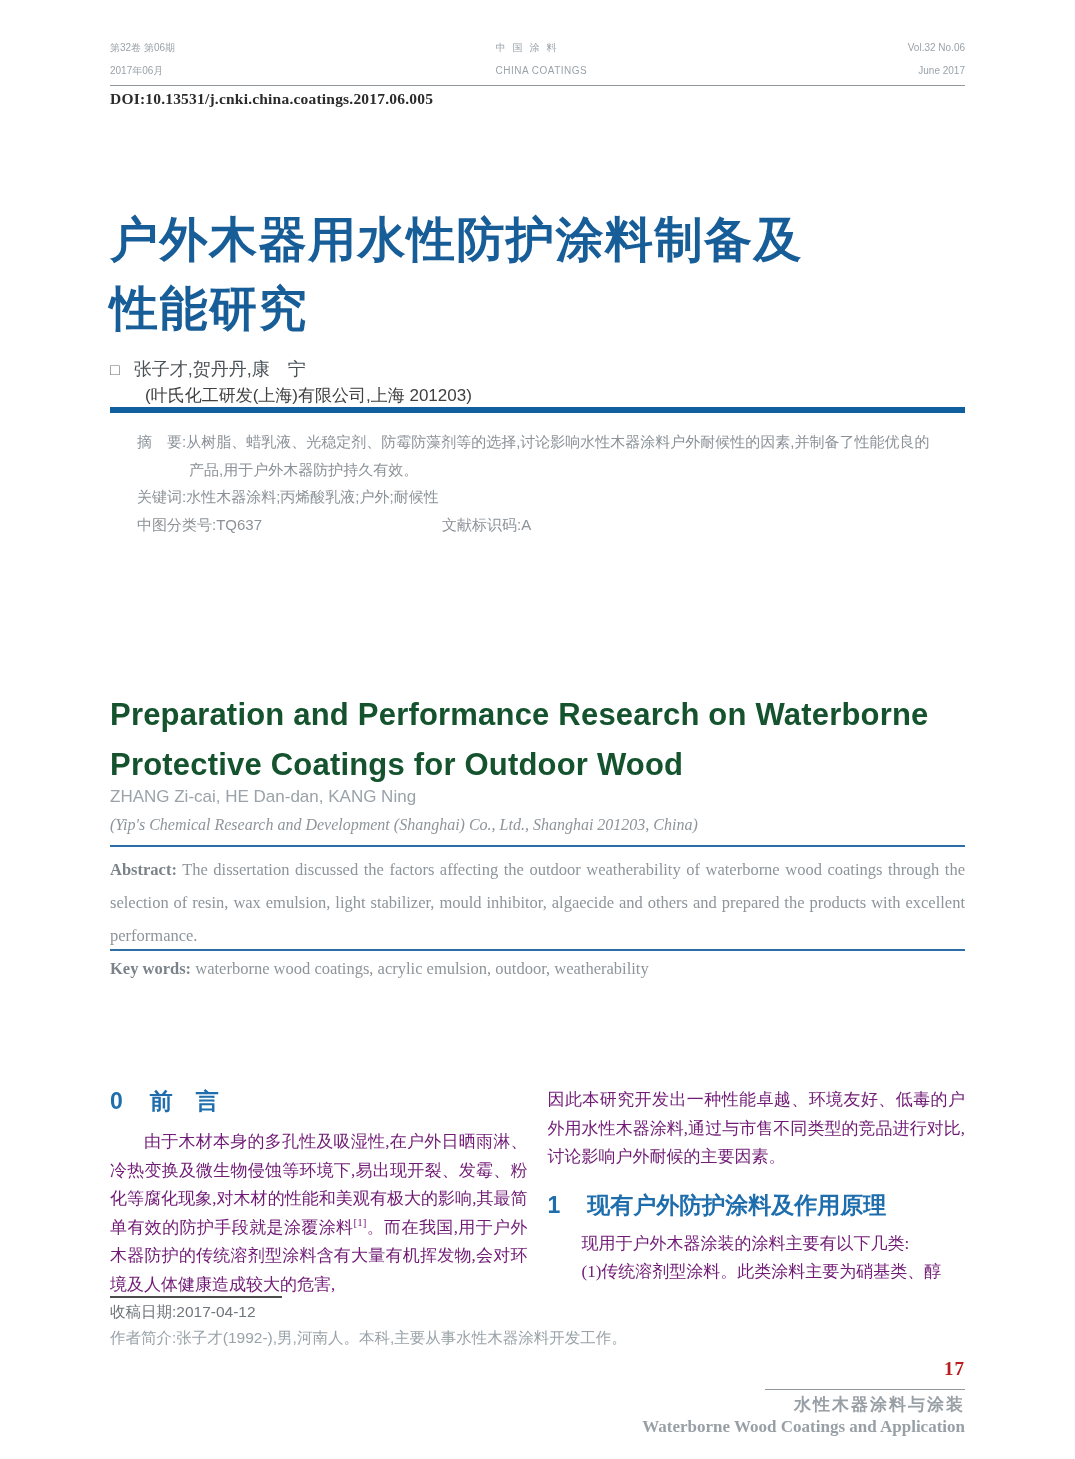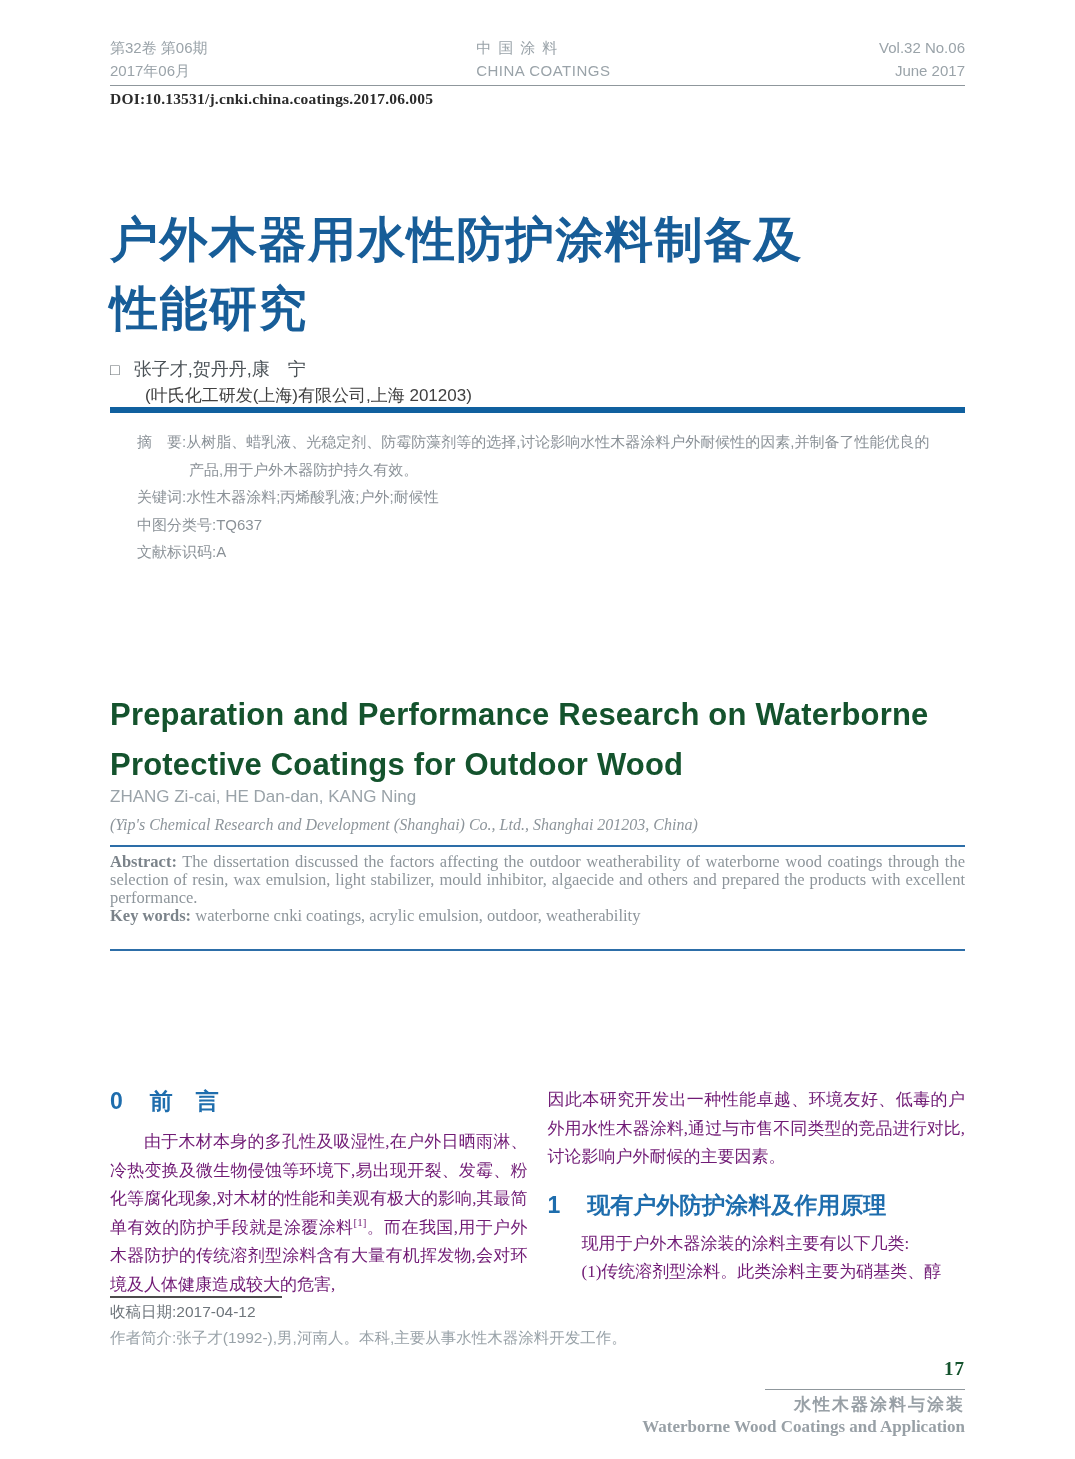--- a/index.html
+++ b/index.html
@@ -7,21 +7,21 @@
   .page {
     position:relative; width:1075px; height:1459px; margin:0 auto;
     background:#ffffff; overflow:hidden;
     font-family:"Liberation Serif","DejaVu Serif",serif;
   }
   
   .header-rows {
     position:absolute; top:36px; left:110px; width:855px;
     display:flex; justify-content:space-between;
     font-family:"Liberation Sans","DejaVu Sans",sans-serif;
-    font-size:15px; line-height:23px; color:#9aa3a9;
+    font-size:10px; line-height:23px; color:#9aa3a9;
   }
   .hcol.center { }
   .hcol.right  { text-align:right; }
   .journal-name-cn { letter-spacing:7px; }
   .journal-name-en { letter-spacing:0.5px; }
   .header-rule { position:absolute; top:85px; left:110px; width:855px; border-top:1.5px solid #8f979c; }
   .doi-line {
     position:absolute; top:90px; left:110px;
     font-size:15.5px; font-weight:600; color:#2b2b2b; letter-spacing:0.2px;
   }
@@ -44,21 +44,21 @@
     font-size:17px; color:#404040;
   }
   .blue-bar { position:absolute; top:407px; left:110px; width:855px; height:6px; background:#10609f; }
   
   .meta-cn {
     position:absolute; top:428px; left:137px; width:828px;
     font-family:"Liberation Sans","DejaVu Sans",sans-serif;
     font-size:15px; line-height:27.5px; color:#8b9298;
   }
   .meta-cn .wrap-indent { padding-left:52px; }
-  .meta-row { display:flex; width:800px;flex-direction:column; }
+  .meta-row { display:flex; width:800px; }
   .meta-row .m-left  { width:305px; }
   .meta-row .m-mid   { width:230px; }
   
   .en-title {
     position:absolute; top:690px; left:110px; width:860px;
     font-family:"Liberation Sans","DejaVu Sans",sans-serif;
     font-size:31px; font-weight:bold; color:#14532d; line-height:50px;
     letter-spacing:0.2px;
   }
   .en-authors {
@@ -67,21 +67,21 @@
     font-size:17px; color:#9aa3a9;
   }
   .en-affil {
     position:absolute; top:816px; left:110px;
     font-size:16px; font-style:italic; color:#8d959b;
   }
   .rule-blue-top    { position:absolute; top:845px; left:110px; width:855px; border-top:2px solid #2d6ea8; }
   .rule-blue-bottom { position:absolute; top:949px; left:110px; width:855px; border-top:2px solid #2d6ea8; }
   .en-abstract {
     position:absolute; top:853px; left:110px; width:855px;
-    font-size:16.5px; line-height:18px; color:#8d959b; text-align:justify;
+    font-size:16.5px; line-height:33px; color:#8d959b; text-align:justify;
   }
   .en-abstract b { color:#7b838a; }
   
   .columns {
     position:absolute; top:1086px; left:110px; width:855px;
     display:flex; gap:20px;
   }
   .col { width:419px; }
   .sec-head {
     font-family:"Liberation Sans","DejaVu Sans",sans-serif;
@@ -103,21 +103,21 @@
     font-size:15.5px; color:#6e757b;
   }
   .fn-line2 {
     position:absolute; top:1328px; left:110px;
     font-family:"Liberation Sans","DejaVu Sans",sans-serif;
     font-size:15.5px; color:#9aa3a9;
   }
   
   .page-number {
     position:absolute; top:1358px; right:110px;
-    font-size:19px; font-weight:bold; color:#14532d; letter-spacing:1px;
+    font-size:19px; font-weight:bold; color:#b91c1c; letter-spacing:1px;
   }
   .footer-rule { position:absolute; top:1389px; right:110px; width:200px; border-top:1.5px solid #8f979c; }
   .footer-cn {
     position:absolute; top:1393px; right:110px;
     font-size:17px; font-weight:bold; color:#98a0a6; letter-spacing:2px;
   }
   .footer-en {
     position:absolute; top:1417px; right:110px;
     font-size:17px; font-weight:bold; color:#98a0a6;
   }
@@ -166,21 +166,21 @@
 
   <h2 class="en-title">
     <span>Preparation and Performance Research on Waterborne</span><br>
     <span>Protective Coatings for Outdoor Wood</span>
   </h2>
   <div class="en-authors">ZHANG Zi-cai, HE Dan-dan, KANG Ning</div>
   <div class="en-affil">(Yip's Chemical Research and Development (Shanghai) Co., Ltd., Shanghai 201203, China)</div>
   <div class="rule-blue-top"></div>
   <div class="en-abstract">
     <div><b>Abstract:</b><span> The dissertation discussed the factors affecting the outdoor weatherability of waterborne wood coatings through the selection of resin, wax emulsion, light stabilizer, mould inhibitor, algaecide and others and prepared the products with excellent performance.</span></div>
-    <div><b>Key words:</b><span> waterborne cnki coatings, acrylic emulsion, outdoor, weatherability</span></div>
+    <div><b>Key words:</b><span> waterborne wood coatings, acrylic emulsion, outdoor, weatherability</span></div>
   </div>
   <div class="rule-blue-bottom"></div>
 
   <div class="columns">
     <div class="col col-left">
       <h3 class="sec-head">
         <span class="num">0</span><span>前　言</span>
       </h3>
       <p class="body-p first indent2"><span>由于木材本身的多孔性及吸湿性,在户外日晒雨淋、冷热变换及微生物侵蚀等环境下,易出现开裂、发霉、粉化等腐化现象,对木材的性能和美观有极大的影响,其最简单有效的防护手段就是涂覆涂料</span><sup>[1]</sup><span>。而在我国,用于户外木器防护的传统溶剂型涂料含有大量有机挥发物,会对环境及人体健康造成较大的危害,</span></p>
     </div>

